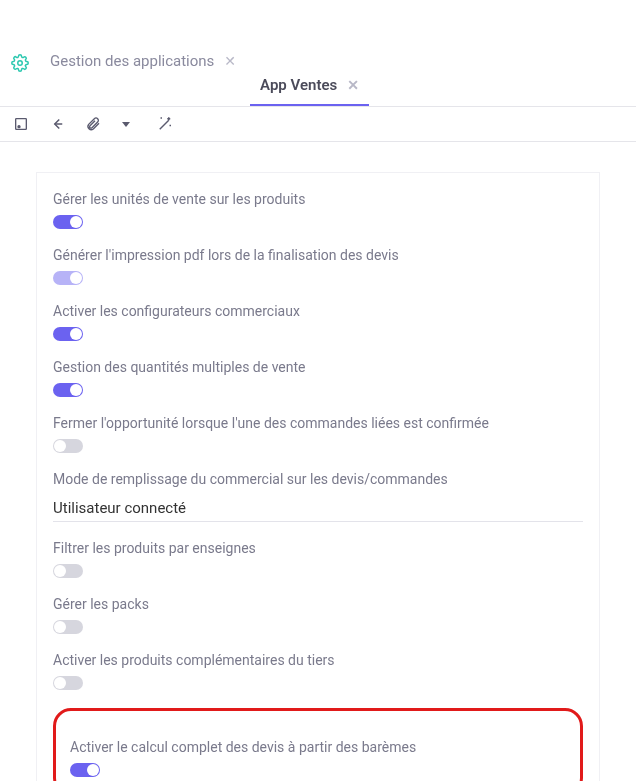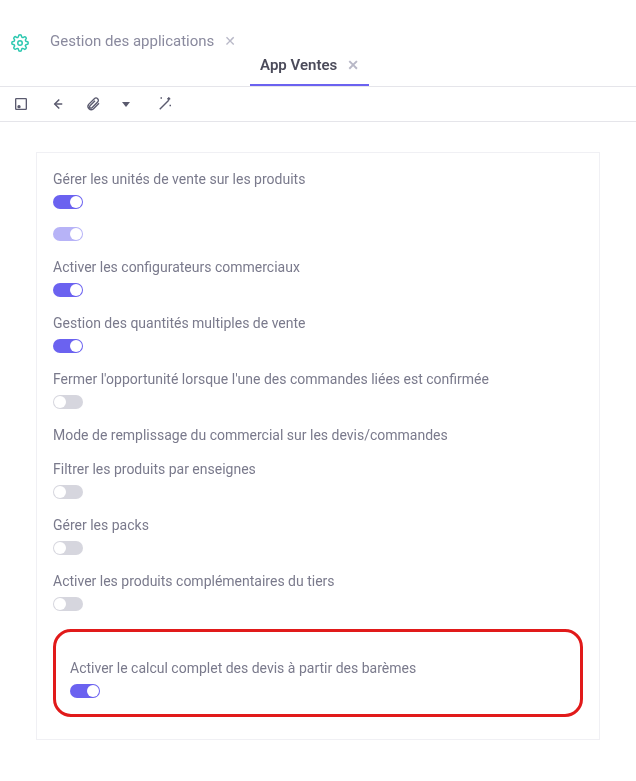--- a/index.html
+++ b/index.html
@@ -8,21 +8,21 @@
     font-size: 14px;
     color: #333;
     background: #fff;
     width: 636px;
   }
 
   
   .tabs {
     display: flex;
     align-items: center;
-    padding: 0 10px 0 10px;
+    padding: 20px 10px 0 10px;
     border-bottom: 1px solid #e5e5ea;
     gap: 4px;
   }
   .gear {
     width: 20px; height: 20px;
     color: #2dc8b0;
     display: flex; align-items: center; justify-content: center;
     margin-right: 6px;
   }
   .tab {
@@ -184,40 +184,42 @@
 </div>
 
 <div class="panel">
 
   <div class="setting">
     <div class="setting-label">Gérer les unités de vente sur les produits</div>
     <div class="toggle on"></div>
   </div>
 
   <div class="setting">
+    <div class="setting-label">Générer l'impression pdf lors de la finalisation des devis</div>
     <div class="toggle on disabled"></div>
   </div>
 
   <div class="setting">
     <div class="setting-label">Activer les configurateurs commerciaux</div>
     <div class="toggle on"></div>
   </div>
 
   <div class="setting">
     <div class="setting-label">Gestion des quantités multiples de vente</div>
     <div class="toggle on"></div>
   </div>
 
   <div class="setting">
     <div class="setting-label">Fermer l'opportunité lorsque l'une des commandes liées est confirmée</div>
     <div class="toggle"></div>
   </div>
 
   <div class="setting">
     <div class="setting-label">Mode de remplissage du commercial sur les devis/commandes</div>
+    <div class="select-value">Utilisateur connecté</div>
   </div>
 
   <div class="setting">
     <div class="setting-label">Filtrer les produits par enseignes</div>
     <div class="toggle"></div>
   </div>
 
   <div class="setting">
     <div class="setting-label">Gérer les packs</div>
     <div class="toggle"></div>

